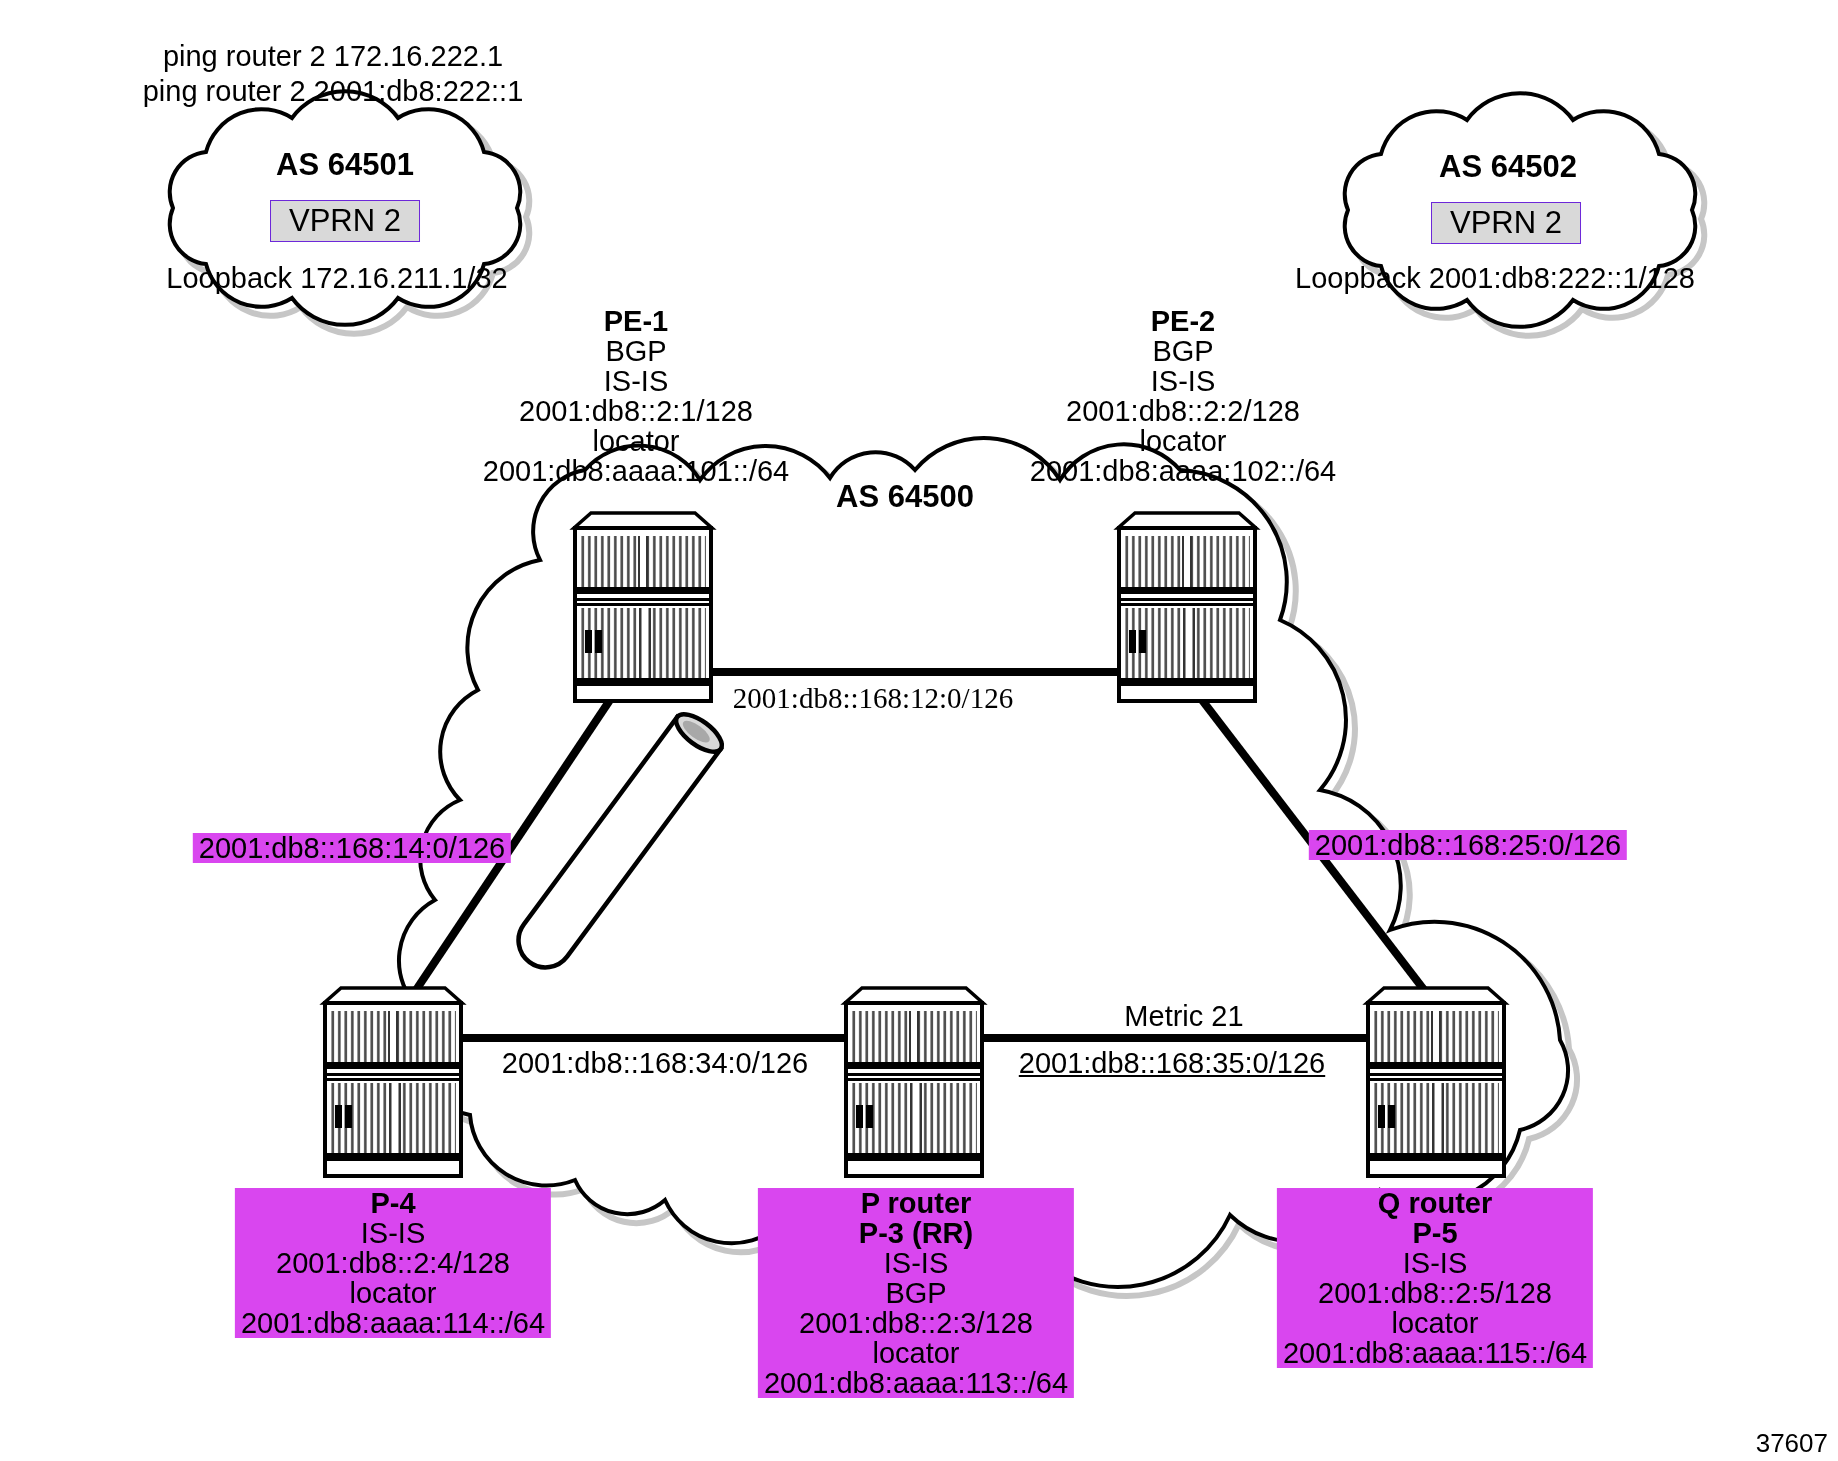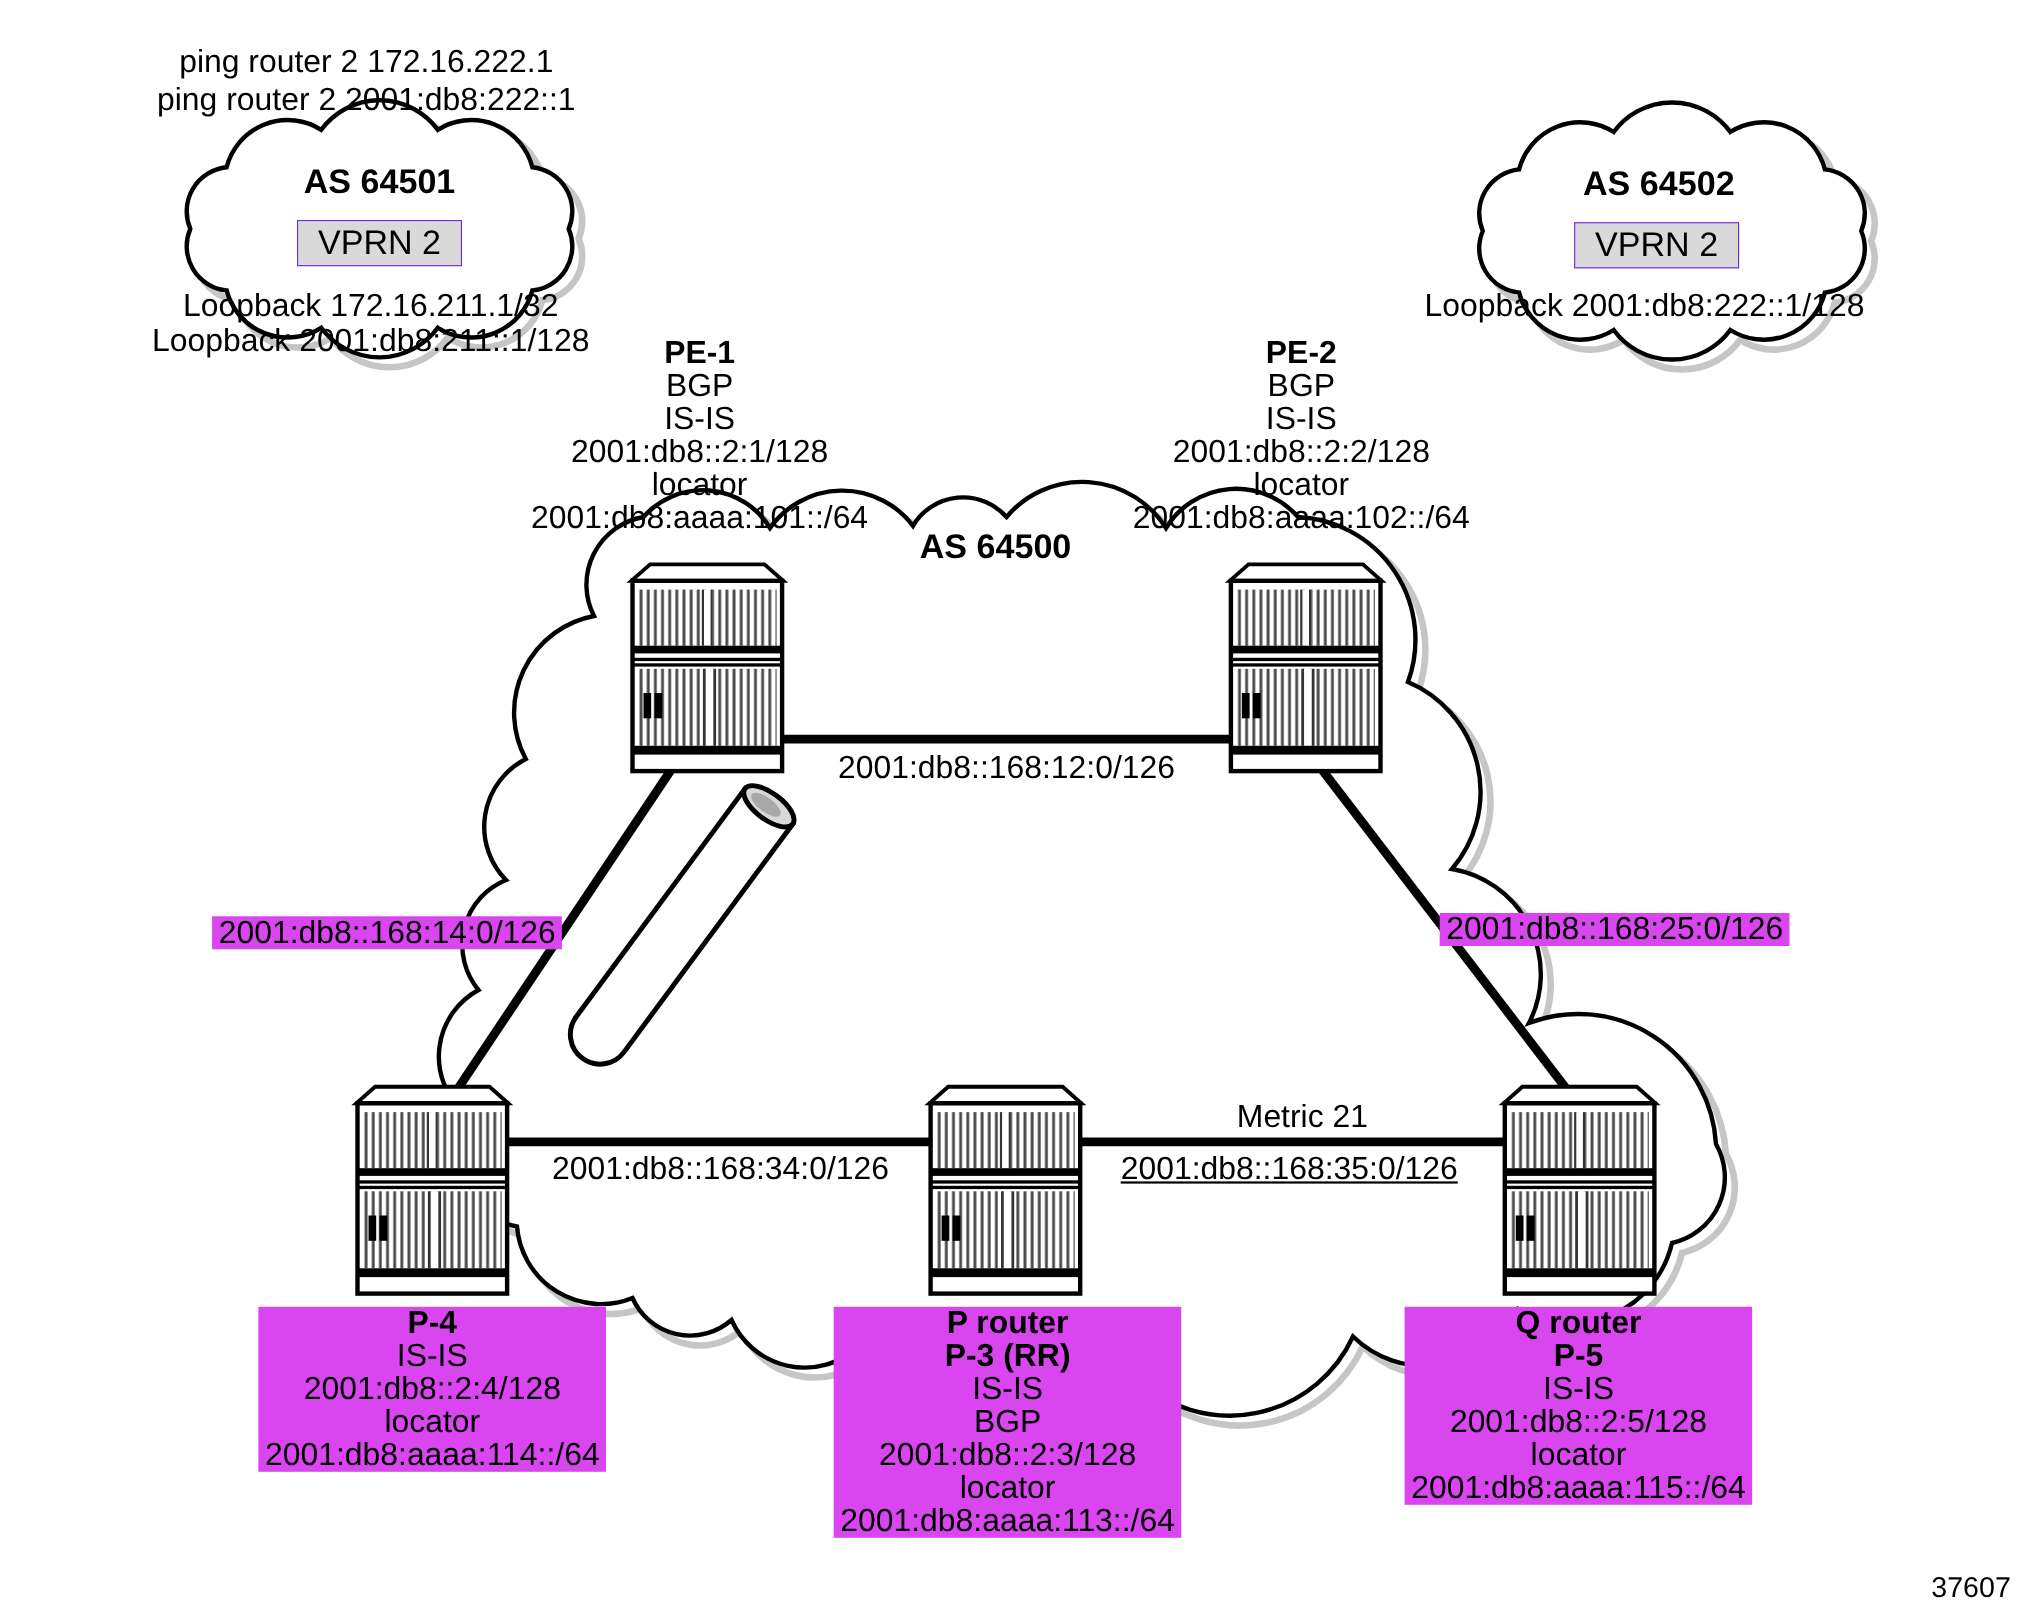--- a/index.html
+++ b/index.html
@@ -79,21 +79,20 @@
 
   <div class="txt note" style="left:333px;top:39px;">
     <div>ping router 2 172.16.222.1</div>
     <div>ping router 2 2001:db8:222::1</div>
   </div>
 
   <div class="txt b big" style="left:345px;top:148px;">AS 64501</div>
   <div class="vprn-box" style="left:345px;top:200px;">VPRN 2</div>
   <div class="txt" style="left:337px;top:262px;line-height:32px;">
     <div>Loopback 172.16.211.1/32</div>
-    <div>Loopback 2001:db8:211::1/128</div>
   </div>
 
   <div class="txt b big" style="left:1508px;top:150px;">AS 64502</div>
   <div class="vprn-box" style="left:1506px;top:202px;">VPRN 2</div>
   <div class="txt" style="left:1495px;top:262px;line-height:32px;">
     <div>Loopback 2001:db8:222::1/128</div>
   </div>
 
   <div class="txt b big" style="left:905px;top:480px;">AS 64500</div>
 
@@ -135,21 +134,21 @@
 
   <div class="txt lbl-block whitebg" style="left:1435px;top:1188px;">
     <div class="b">Q router</div>
     <div class="b">P-5</div>
     <div>IS-IS</div>
     <div>2001:db8::2:5/128</div>
     <div>locator</div>
     <div>2001:db8:aaaa:115::/64</div>
   </div>
 
-  <div class="txt" style="left:915px;top:683px;">2001:db8::168:12:0/126</div>
+  <div class="txt" style="left:873px;top:683px;font-family:Liberation Serif, serif;">2001:db8::168:12:0/126</div>
   <div class="txt whitebg" style="left:352px;top:833px;">2001:db8::168:14:0/126</div>
   <div class="txt whitebg" style="left:1468px;top:830px;">2001:db8::168:25:0/126</div>
   <div class="txt" style="left:655px;top:1048px;">2001:db8::168:34:0/126</div>
   <div class="txt" style="left:1184px;top:1001px;">Metric 21</div>
   <div class="txt" style="left:1172px;top:1048px;text-decoration:underline;">2001:db8::168:35:0/126</div>
 
   <div class="fig-num">37607</div>
 </div>
 
 </body></html>

